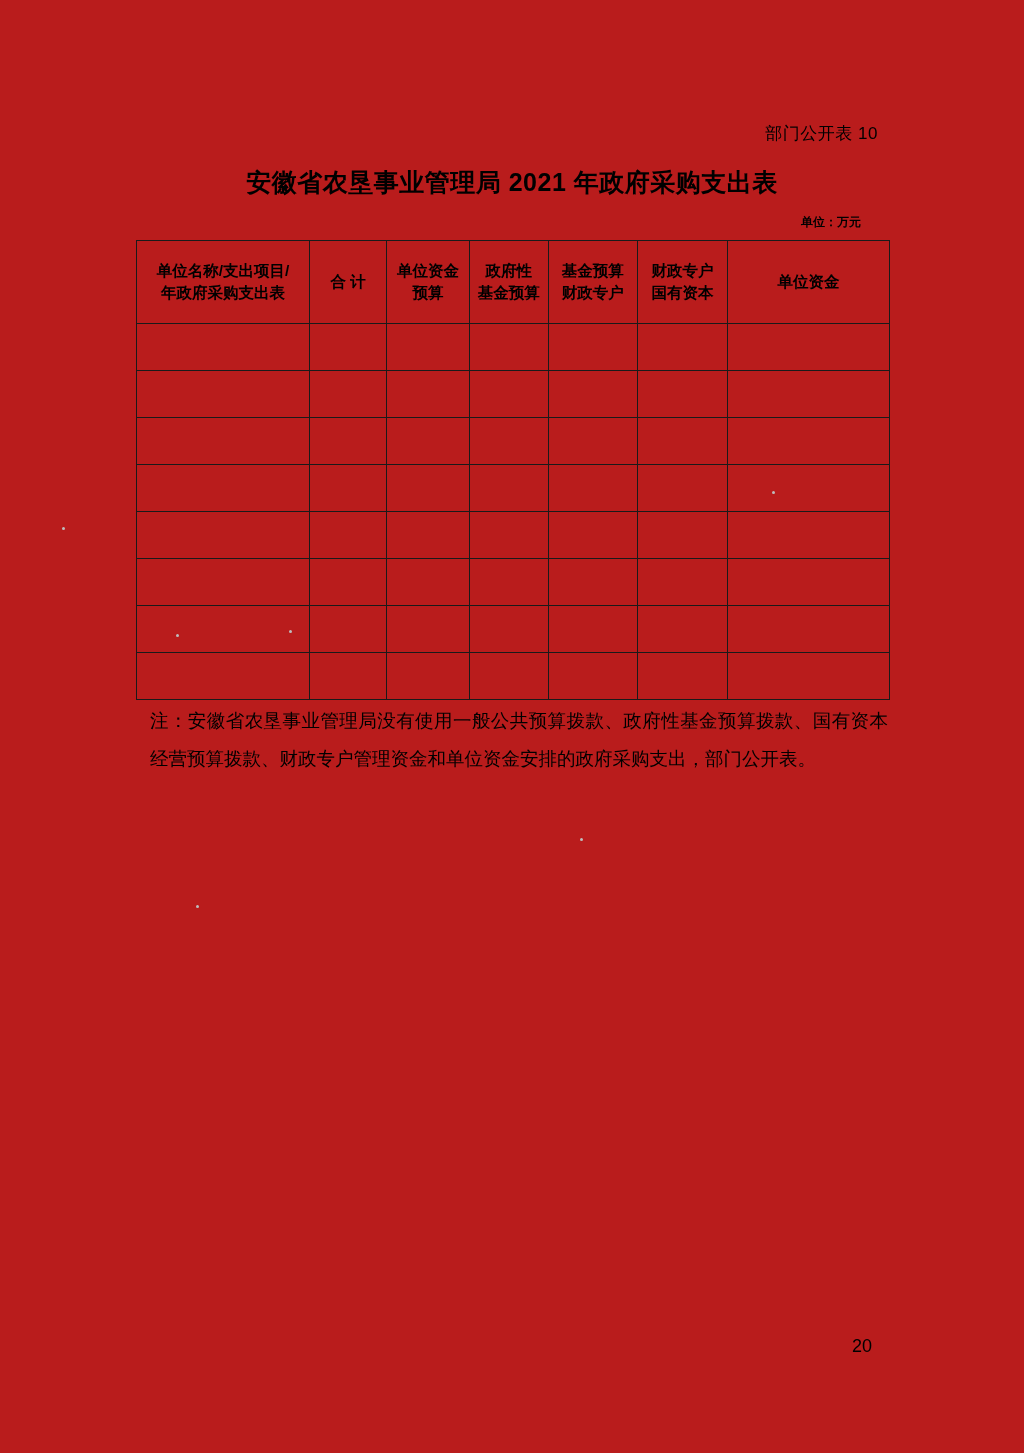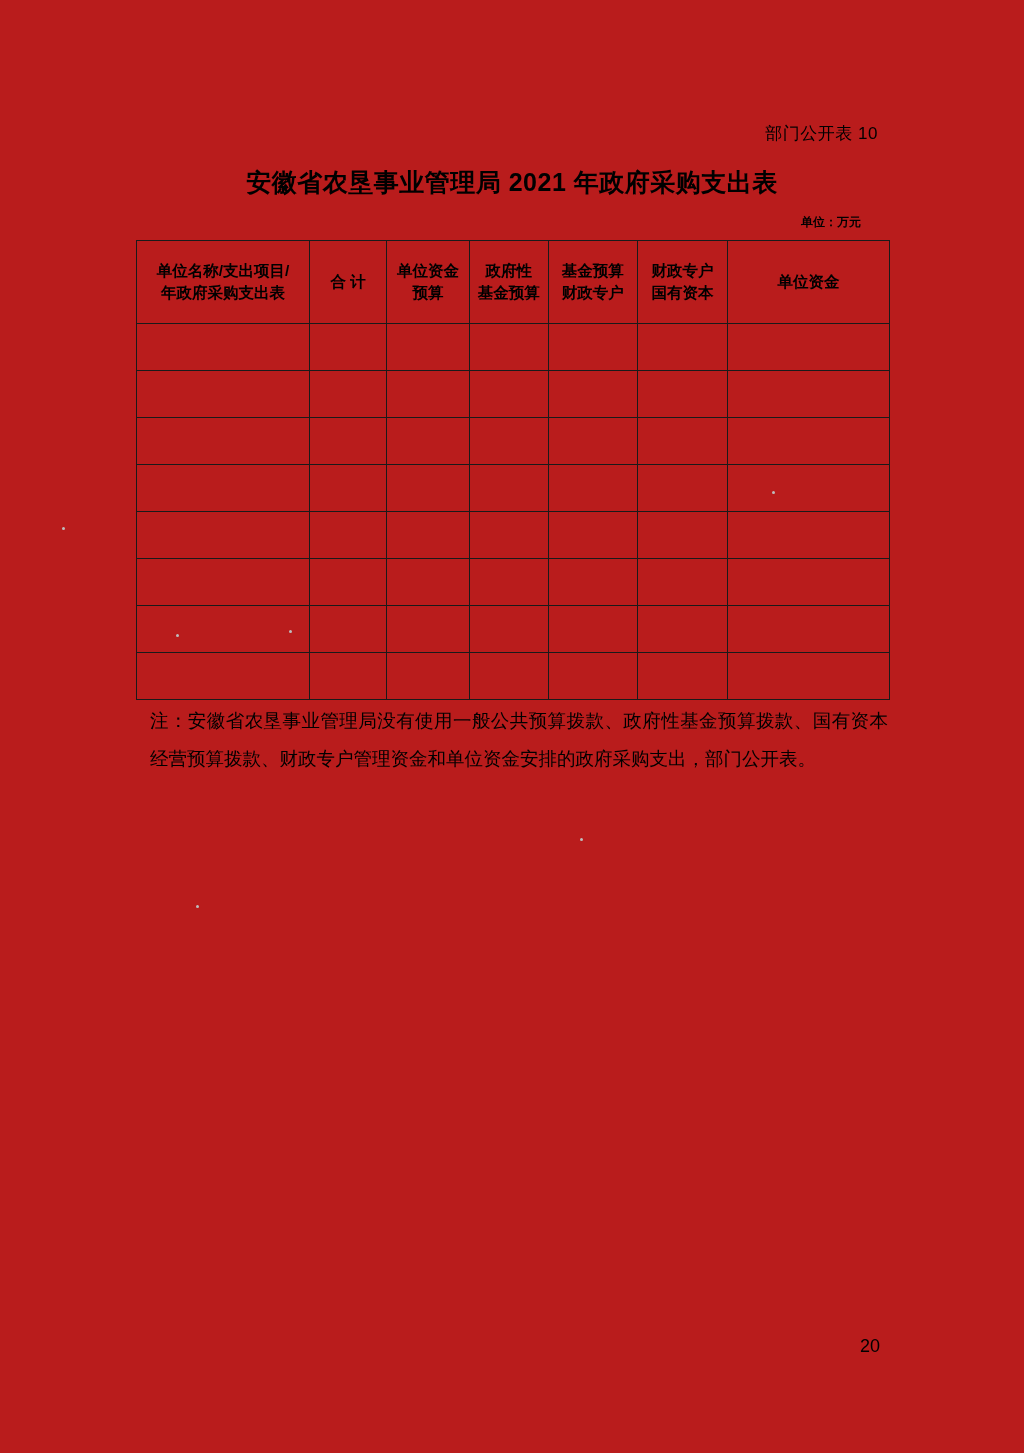--- a/index.html
+++ b/index.html
@@ -105,21 +105,21 @@
     font-size: 18.5px;
     line-height: 2.05;
     text-align: justify;
     font-family: "Liberation Sans", "DejaVu Sans", sans-serif;
   }
 
   
   .page-number {
     position: absolute;
     bottom: 96px;
-    right: 144px;
+    right: 152px;
     font-size: 18px;
     font-family: "Liberation Sans", "DejaVu Sans", sans-serif;
   }
 
   
   .speck {
     position: absolute;
     background: #bdbdbd;
     border-radius: 50%;
   }

